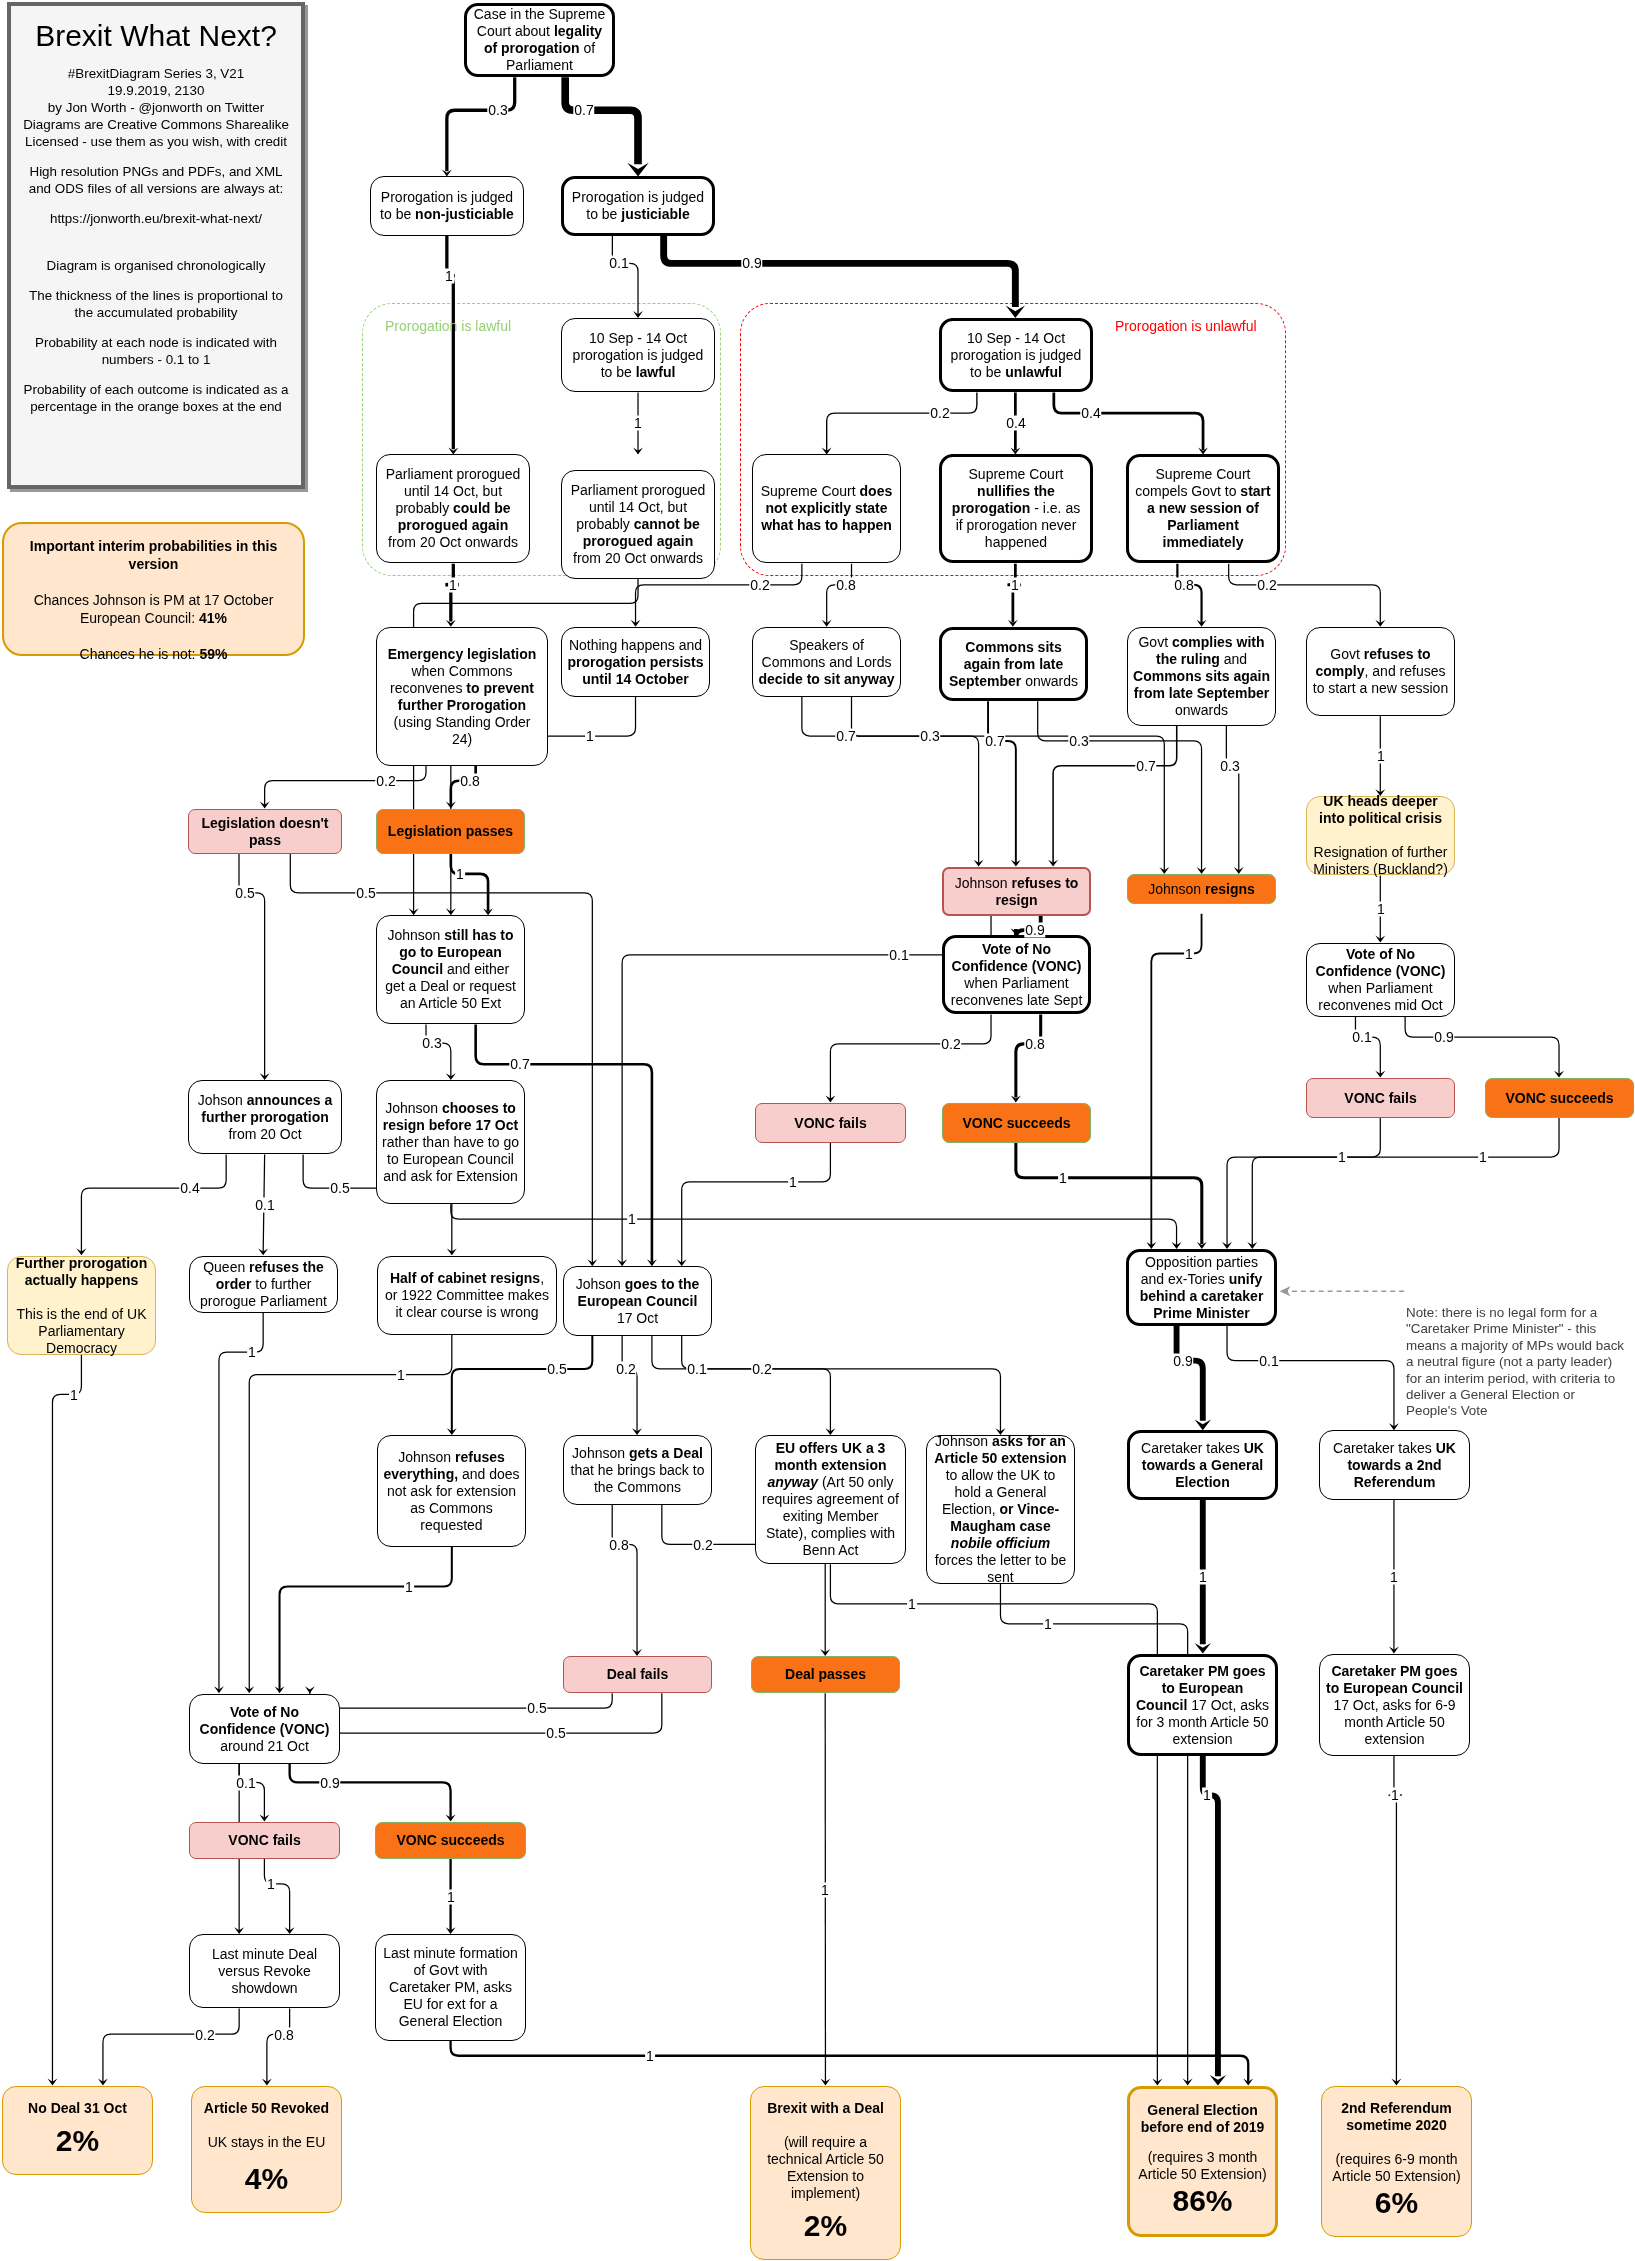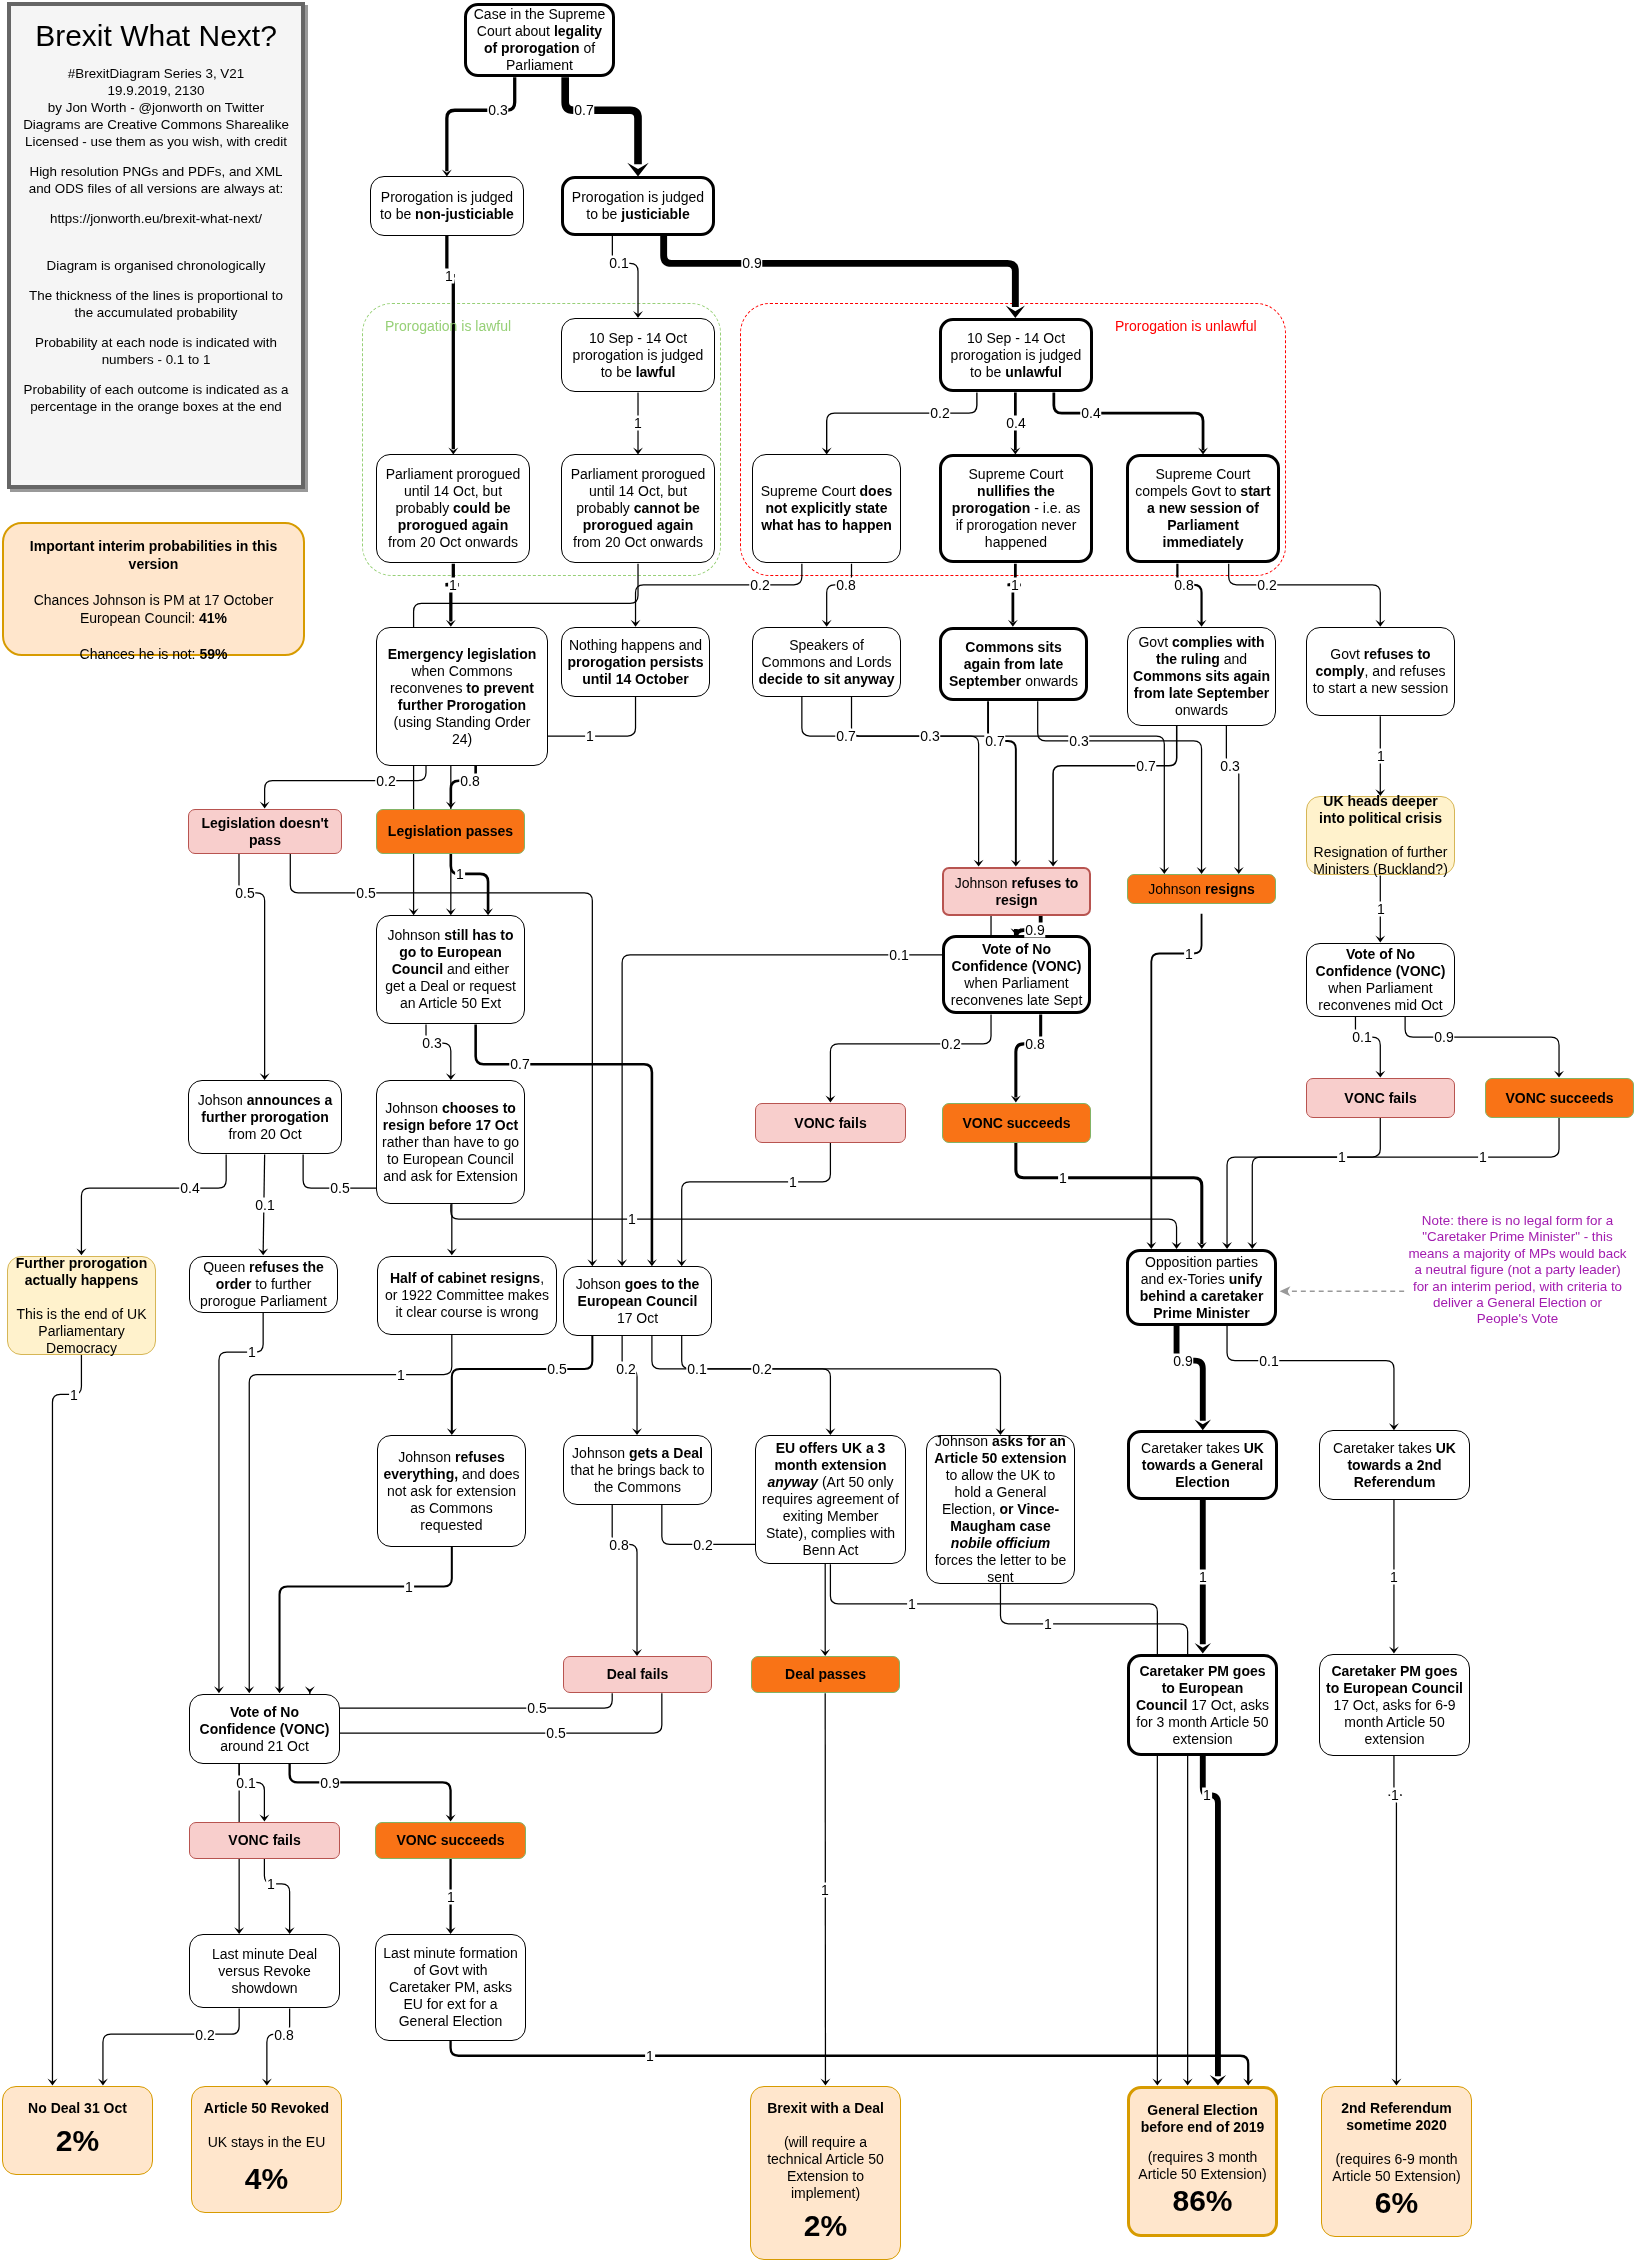--- a/index.html
+++ b/index.html
@@ -23,22 +23,22 @@
   .group-label { position:absolute; font-size:14px; z-index:2; }
   .title-box { position:absolute; left:7px; top:2px; width:298px; height:487px; background:#f5f5f5;
                border:4px solid #666; box-sizing:border-box; text-align:center; z-index:3;
                font-size:13.4px; line-height:17px; padding:5px 10px; box-shadow:3px 3px 0 #999; }
   .title-box h1 { font-size:30px; line-height:35px; margin:7px 0 12px; font-weight:normal; }
   .title-box p { margin:0 0 13px; }
   .interim { position:absolute; left:2px; top:522px; width:303px; height:134px; background:#ffe6cc;
              border:2px solid #d79b00; border-radius:20px; box-sizing:border-box; text-align:center;
              font-size:14px; line-height:18px; padding:13px 10px; z-index:3; }
   .interim p { margin:0 0 18px; }
-  .note { position:absolute; left:1406px; top:1213px; width:223px; font-size:13.4px; line-height:16.4px;
-          color:#a21caf; z-index:3; text-align:center; }
+  .note { position:absolute; left:1406px; top:1305px; width:223px; font-size:13.4px; line-height:16.4px;
+          color:#404040; z-index:3; text-align:left; }
   .elabel { position:absolute; font-size:14px; line-height:15px; background:#fff; z-index:4;
             transform:translate(-50%,-50%); padding:0 1px; white-space:nowrap; }
 </style>
 </head>
 <body>
 
 <svg id="edges" xmlns="http://www.w3.org/2000/svg" viewBox="0 0 3293 4553" width="1635" height="2261">
     <path d="M1036.6666666666667,155 L1036.6666666666667,205.66666666666669 Q1036.6666666666667,221.66666666666669 1020.6666666666667,221.66666666666669 L916,221.66666666666669 Q900,221.66666666666669 900,237.66666666666669 L900,344.44" fill="none" stroke="#000" stroke-width="6.6"></path>
     <polygon points="890,341 900,355 910,341 900,347.3" fill="#000"></polygon>
     <path d="M1138.3333333333333,155 L1138.3333333333333,205.66666666666669 Q1138.3333333333333,221.66666666666669 1154.3333333333333,221.66666666666669 L1269,221.66666666666669 Q1285,221.66666666666669 1285,237.66666666666669 L1285,330.36" fill="none" stroke="#000" stroke-width="15.399999999999999"></path>
@@ -231,21 +231,21 @@
   </div>
 <div id="n-lawful" class="node" style="left:561px;top:318px;width:154px;height:74px;">
     <div><span>10 Sep - 14 Oct prorogation is judged to be </span><b>lawful</b></div>
   </div>
 <div id="n-unlawful" class="node thick" style="left:939px;top:318px;width:154px;height:74px;">
     <div><span>10 Sep - 14 Oct prorogation is judged to be </span><b>unlawful</b></div>
   </div>
 <div id="n-parl_could" class="node" style="left:376px;top:454px;width:154px;height:109px;">
     <div><span>Parliament prorogued until 14 Oct, but probably </span><b>could be prorogued again</b><span> from 20 Oct onwards</span></div>
   </div>
-<div id="n-parl_cannot" class="node" style="left:561px;top:454px;width:154px;height:109px;">
+<div id="n-parl_cannot" class="node" style="left:561px;top:470px;width:154px;height:109px;">
     <div><span>Parliament prorogued until 14 Oct, but probably </span><b>cannot be prorogued again</b><span> from 20 Oct onwards</span></div>
   </div>
 <div id="n-sc_notstate" class="node" style="left:752px;top:454px;width:149px;height:109px;">
     <div><span>Supreme Court </span><b>does not explicitly state what has to happen</b></div>
   </div>
 <div id="n-sc_nullifies" class="node thick" style="left:939px;top:454px;width:154px;height:109px;">
     <div><span>Supreme Court </span><b>nullifies the prorogation</b><span> - i.e. as if prorogation never happened</span></div>
   </div>
 <div id="n-sc_compels" class="node thick" style="left:1126px;top:454px;width:154px;height:109px;">
     <div><span>Supreme Court compels Govt to </span><b>start a new session of Parliament immediately</b></div>

